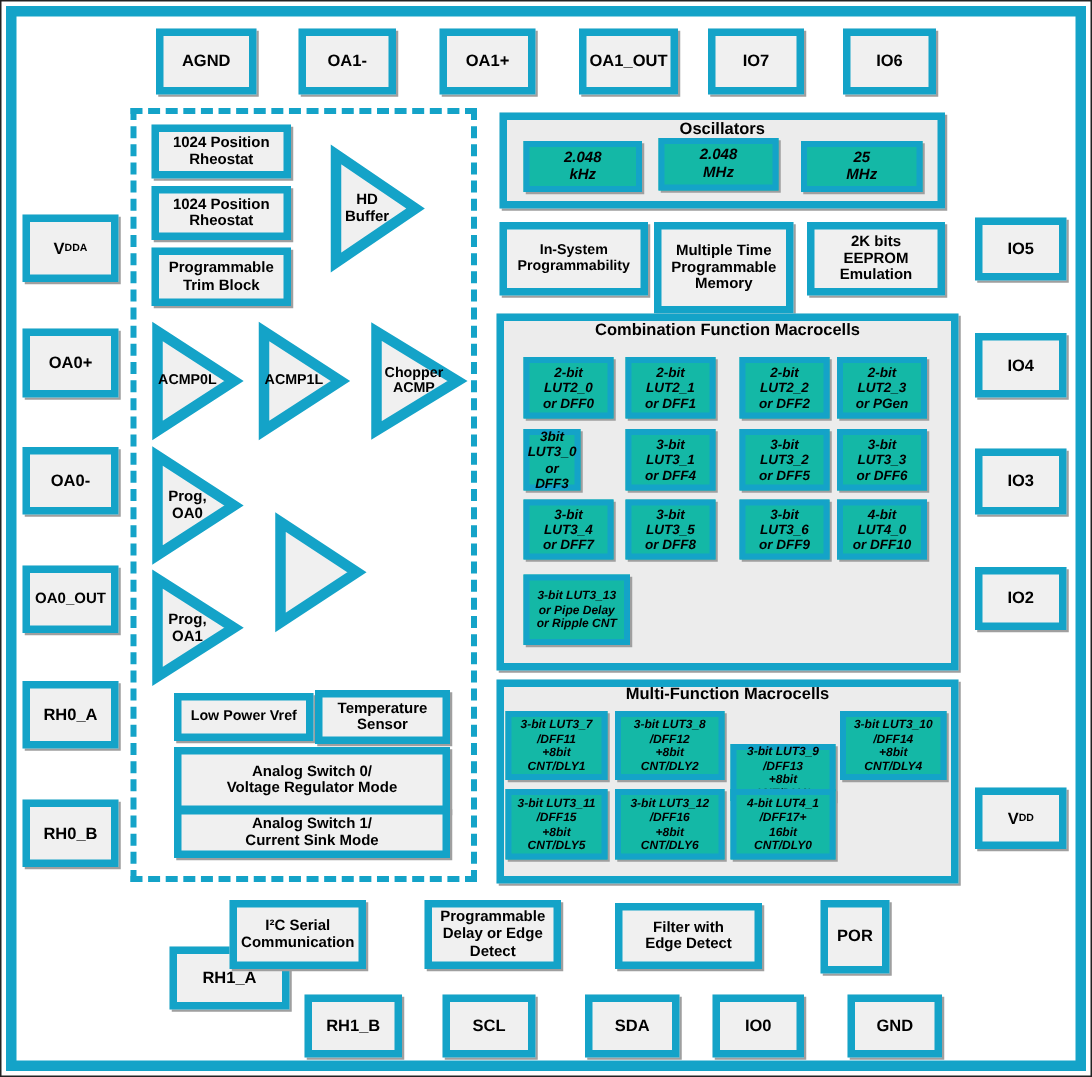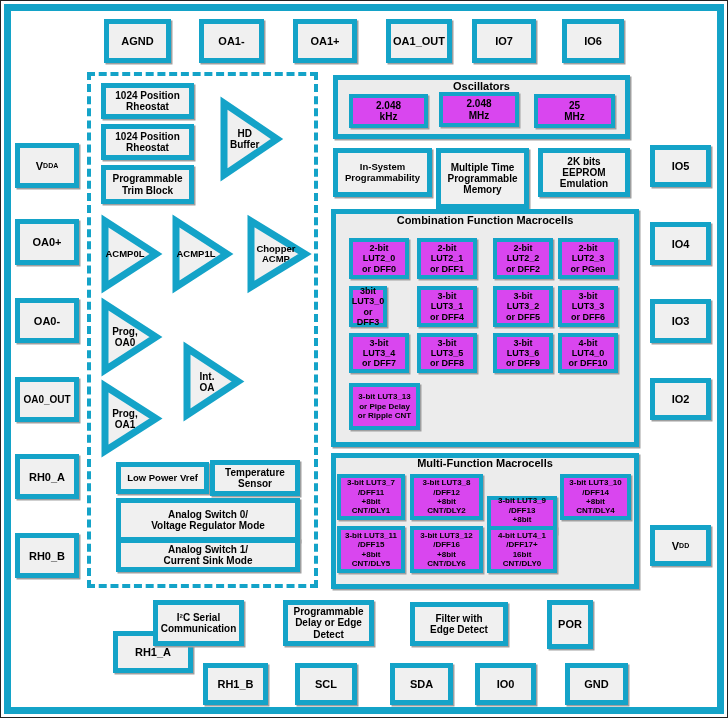--- a/index.html
+++ b/index.html
@@ -21,24 +21,25 @@
     border:5px solid var(--teal);display:flex;align-items:center;justify-content:center;
     font-size:10px;line-height:1.12;text-align:center;white-space:pre-line;
     box-shadow:1.5px 1.5px 0 #9f9f9f;
   }
   .section{
     position:absolute;box-sizing:border-box;background:var(--panel);
     border:5px solid var(--teal);box-shadow:1.5px 1.5px 0 #9f9f9f;
   }
   .sec-title{position:absolute;font-size:11px;text-align:center;line-height:1;}
   .cell{
-    position:absolute;box-sizing:border-box;background:#d946ef;
+    position:absolute;box-sizing:border-box;background:#14b8a6;
     border:4px solid var(--teal);display:flex;align-items:center;justify-content:center;
     font-size:9px;line-height:1.12;text-align:center;white-space:pre-line;
     box-shadow:1.5px 1.5px 0 #9f9f9f;
+    font-style:italic;
   }
   .cell.small{font-size:8px;line-height:1.18;}
   .dashed-box{position:absolute;box-sizing:border-box;border:4px dashed var(--teal);}
   .tri{position:absolute;}
   .tri svg{display:block;overflow:visible;}
   .tri-label{
     position:absolute;left:1px;top:0;bottom:0;width:74%;
     display:flex;align-items:center;justify-content:center;
     font-size:10px;line-height:1.1;text-align:center;white-space:pre-line;
   }
@@ -163,22 +164,20 @@
     <svg width="62" height="78">
         <polygon points="4,6 4,72 55,39" fill="#f0f0f0" stroke="#14a3c8" stroke-width="7" stroke-miterlimit="20"></polygon>
       </svg>
     <span class="tri-label">Prog,
 OA0</span>
   </div>
   <div class="tri" style="left:182px;top:341px;width:62px;height:79px">
     <svg width="62" height="79">
         <polygon points="4,6 4,73 55,39.5" fill="#f0f0f0" stroke="#14a3c8" stroke-width="7" stroke-miterlimit="20"></polygon>
       </svg>
-    <span class="tri-label">Int.
-OA</span>
   </div>
   <div class="tri" style="left:100px;top:379px;width:62px;height:77px">
     <svg width="62" height="77">
         <polygon points="4,6 4,71 55,38.5" fill="#f0f0f0" stroke="#14a3c8" stroke-width="7" stroke-miterlimit="20"></polygon>
       </svg>
     <span class="tri-label">Prog,
 OA1</span>
   </div>
 
   <div class="ablock" style="left:115px;top:461px;width:93px;height:32px;font-size:9.5px"><span>Low Power Vref</span></div>

